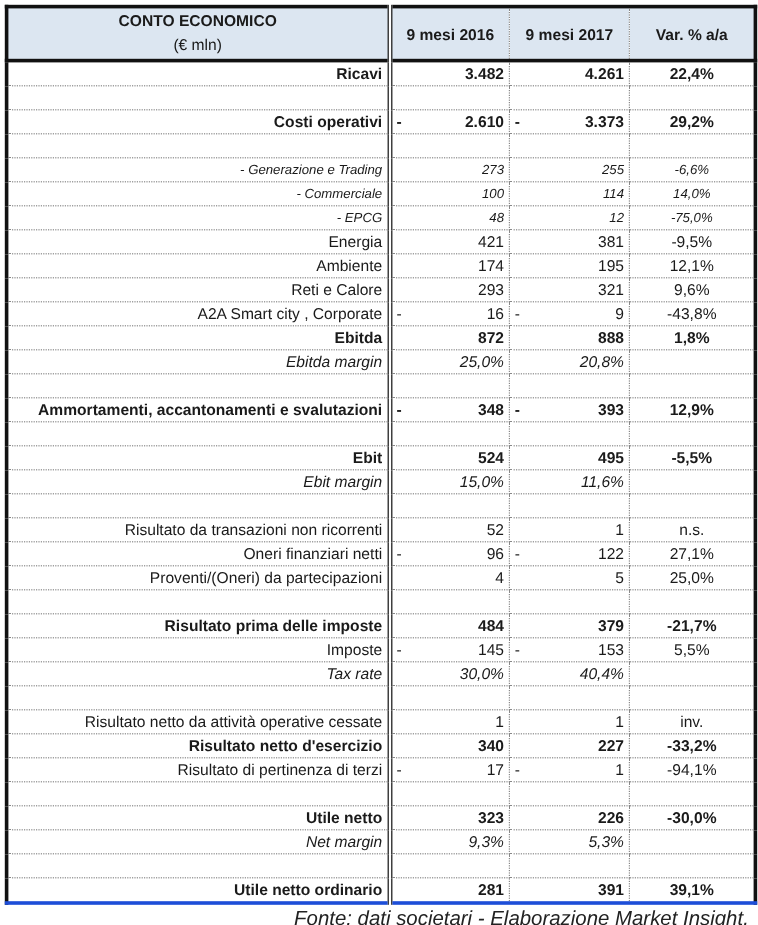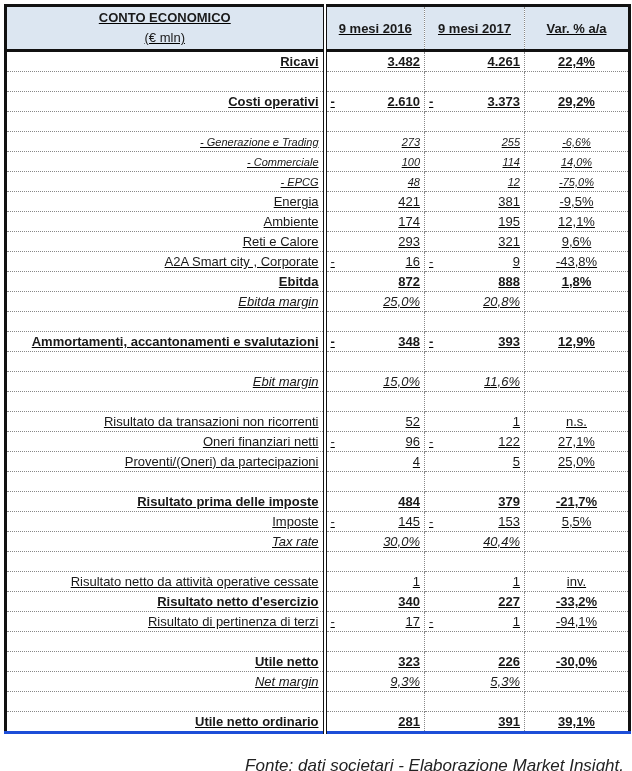--- a/index.html
+++ b/index.html
@@ -1,17 +1,17 @@
 <!DOCTYPE html>
 <html><head>
 <meta charset="utf-8">
 <style>
   html, body { margin:0; padding:0; background:#fff; }
   body { width:632px; height:771px; position:relative; font-family:"Liberation Sans", sans-serif; overflow:hidden; }
-  .wrap { position:absolute; left:4px; top:4px; width:512px;text-decoration:underline; }
+  .wrap { position:absolute; left:4px; top:4px; width:512px; }
   table { border-collapse:collapse; table-layout:fixed; width:624px; font-size:13px; color:#1a1a1a; }
   col.c0 { width:319px; } col.c1 { width:100px; } col.c2 { width:100px; } col.c3 { width:105px; }
   td, th { height:19px; padding:0 4px; border-bottom:1px dotted #888; white-space:nowrap; overflow:hidden; }
   thead th { background:#dce6f1; font-weight:bold; font-size:13px; height:42px; border-top:3px solid #111; border-bottom:3px solid #111; }
   thead th.lab { border-left:3px solid #111; line-height:20px; }
   thead th .sub { font-weight:normal; display:block; }
   .c-lab { border-left:3px solid #111; border-right:4px double #111; text-align:right; }
   .c-n1 { border-right:1px dotted #888; }
   .c-n2 { border-right:1px dotted #888; }
   .c-v { border-right:3px solid #111; text-align:center; }
@@ -301,20 +301,36 @@
             </div>
           </td>
           <td class="c-n2">
             <div class="num">
               <span class="neg"></span>
               <span class="val"></span>
             </div>
           </td>
           <td class="c-v"></td>
         </tr>
+        <tr class="b">
+          <td class="c-lab">Ebit</td>
+          <td class="c-n1">
+            <div class="num">
+              <span class="neg"></span>
+              <span class="val">524</span>
+            </div>
+          </td>
+          <td class="c-n2">
+            <div class="num">
+              <span class="neg"></span>
+              <span class="val">495</span>
+            </div>
+          </td>
+          <td class="c-v">-5,5%</td>
+        </tr>
         <tr class="i">
           <td class="c-lab">Ebit margin</td>
           <td class="c-n1">
             <div class="num">
               <span class="neg"></span>
               <span class="val">15,0%</span>
             </div>
           </td>
           <td class="c-n2">
             <div class="num">

